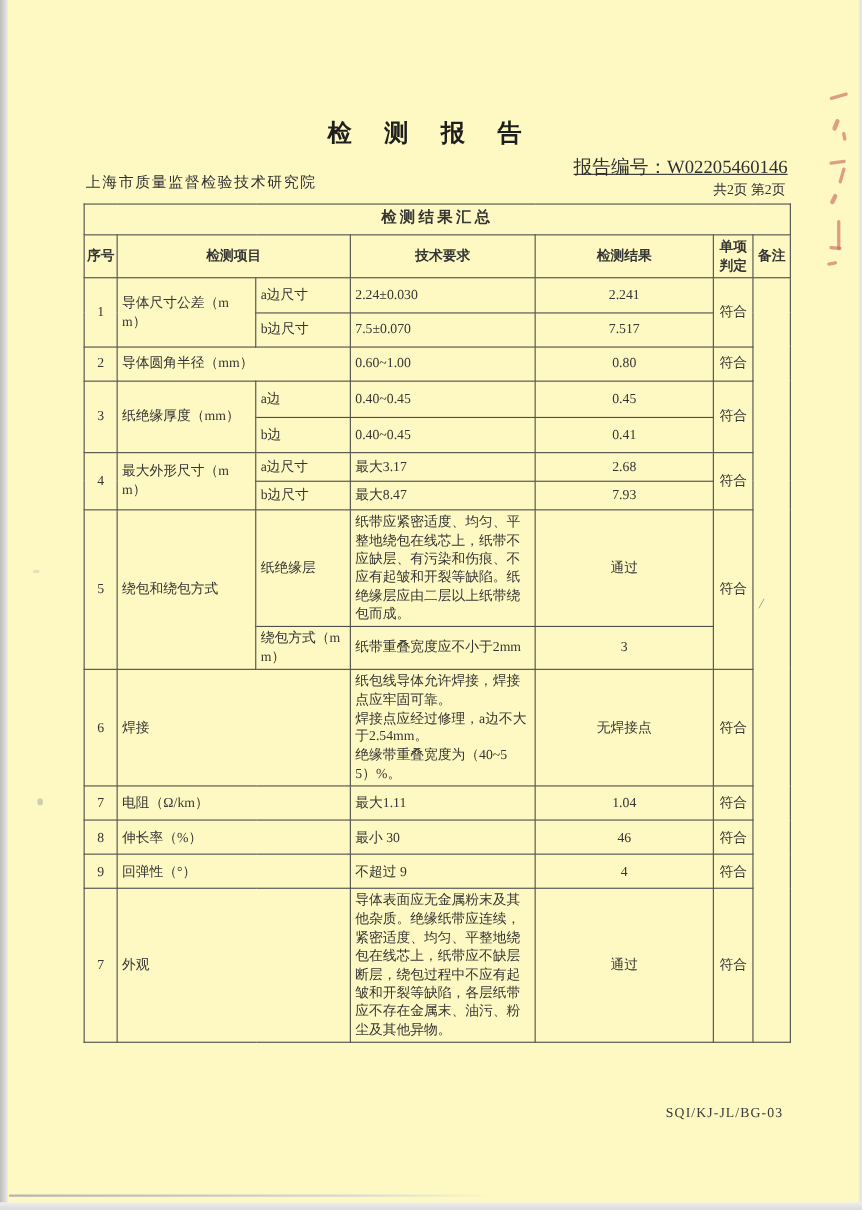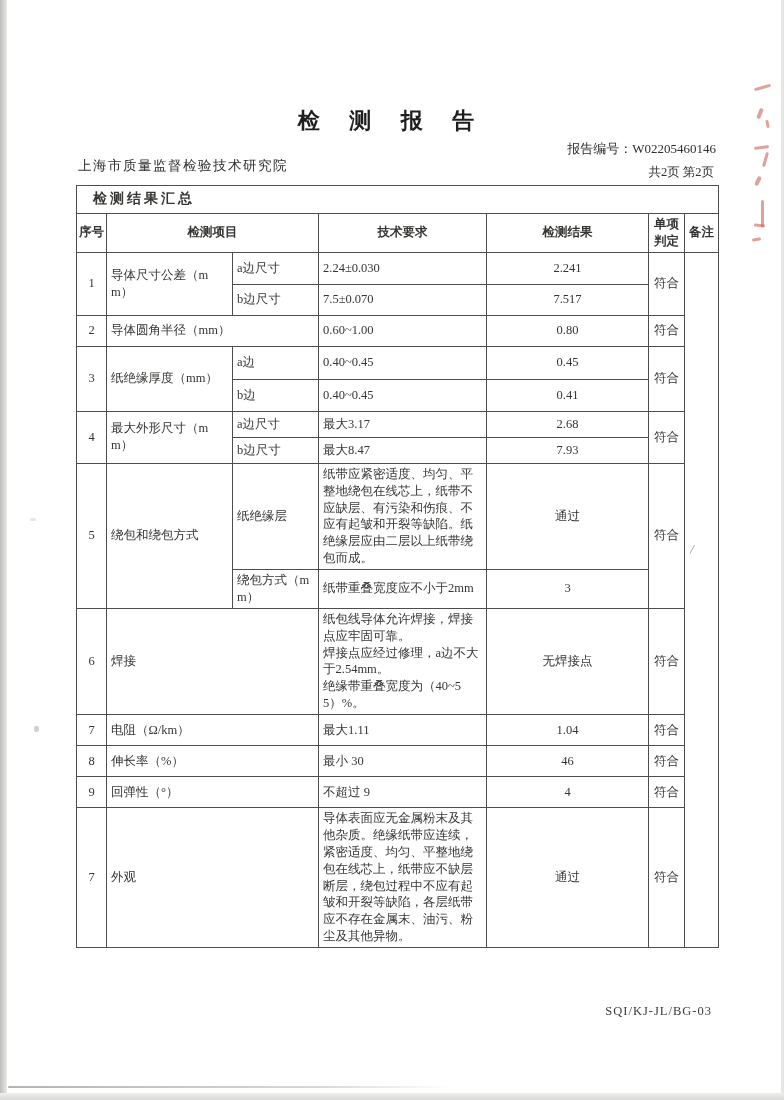--- a/index.html
+++ b/index.html
@@ -1,40 +1,40 @@
 <!DOCTYPE html>
 <html><head>
 <meta charset="utf-8">
 <style>
   html,body{margin:0;padding:0;background:#e8e8e6;}
-  .page{position:relative;width:784px;height:1100px;margin:0 auto;background:#ffffff;
+  .page{position:relative;width:784px;height:1100px;margin:0 auto;background:#fef9c3;
         font-family:"Liberation Serif","DejaVu Serif",serif;color:#3a3a3a;overflow:hidden;}
   
   .edge-left{position:absolute;left:0;top:0;width:7px;height:100%;
              background:linear-gradient(90deg,#bdbdbb,#e9e9e7);}
   .edge-right{position:absolute;right:0;top:0;width:3px;height:100%;background:#e6e6e4;}
   .edge-bottom{position:absolute;left:0;bottom:0;width:100%;height:7px;
                background:linear-gradient(180deg,#f0efed,#d9d9d7);}
   .scan-line{position:absolute;left:8px;top:1086px;width:445px;height:2px;border-radius:1px;
              background:linear-gradient(90deg,#b3b3b1,#d8d8d6 70%,rgba(216,216,214,0));}
   .speck{position:absolute;background:#9a9a98;opacity:.45;border-radius:2px;}
 
   
   .doc-title{position:absolute;top:106px;left:0;width:100%;text-align:center;
              font-size:22px;font-weight:bold;letter-spacing:12px;color:#1e1e1e;}
-  .report-no{position:absolute;top:140px;right:68px;font-size:13px;color:#2f2f2f;}
+  .report-no{position:absolute;top:140px;right:68px;font-size:17px;color:#2f2f2f;text-decoration:underline;}
   .org-name{position:absolute;top:157px;left:78px;font-size:13.5px;letter-spacing:1.5px;color:#2f2f2f;}
   .pagination{position:absolute;top:164px;right:70px;font-size:12.5px;color:#2f2f2f;}
 
   
   table.results{position:absolute;left:76px;top:185px;width:642px;border-collapse:collapse;
                 table-layout:fixed;}
   table.results td{border:1px solid #4d4d4b;font-size:12.5px;padding:2px 4px;
                    color:#353533;vertical-align:middle;line-height:1.35;word-break:break-all;}
-  tr.t-title td{font-size:14px;font-weight:bold;text-align:left;letter-spacing:3px;padding:4px 16px;}
+  tr.t-title td{font-size:14px;font-weight:bold;text-align:center;letter-spacing:3px;padding:4px 16px;}
   tr.t-head td{text-align:center;font-weight:bold;font-size:12.5px;padding:2px 1px;}
   td.no{text-align:center;}
   td.item{padding-left:7px;}
   td.sub{padding-left:6px;}
   td.req{padding:3px 7px;white-space:pre-line;line-height:1.45;}
   td.res{text-align:center;}
   td.jdg{text-align:center;padding:2px 1px;}
   td.remark-cell{position:relative;padding:0;}
   .remark-slash{position:absolute;top:288px;left:5px;color:#8d8d8b;font-size:14px;
                 transform:rotate(10deg);}

